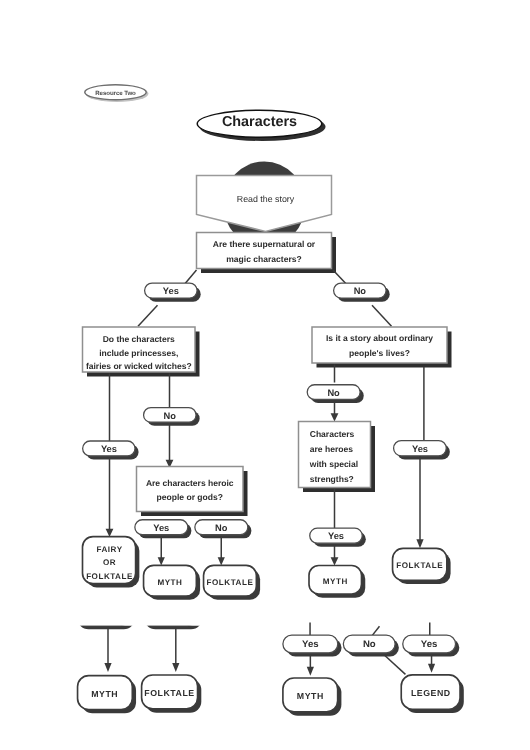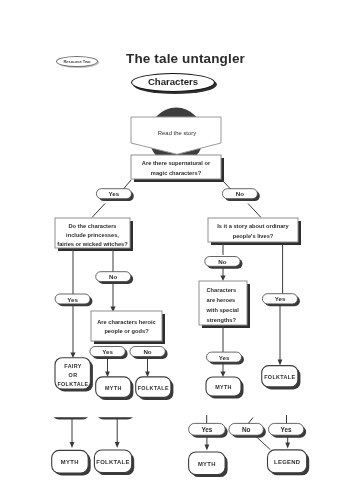--- a/index.html
+++ b/index.html
@@ -56,21 +56,20 @@
 </head>
 <body>
 
 <div id="page">
 
   <div class="badge-shadow"></div>
   <div class="badge">
     <span>Resource Two</span>
   </div>
 
-  <div class="title">The tale untangler</div>
 
   <div class="subtitle-shadow"></div>
   <div class="subtitle-pill">
     <span>Characters</span>
   </div>
 
   <svg class="lines" viewBox="0 0 353 500">
     <defs>
       <marker id="ah" markerWidth="6" markerHeight="6" refX="2.6" refY="2.2" orient="auto" markerUnits="userSpaceOnUse">
         <path d="M0,0 L5.2,2.2 L0,4.4 z" fill="#444"></path>

